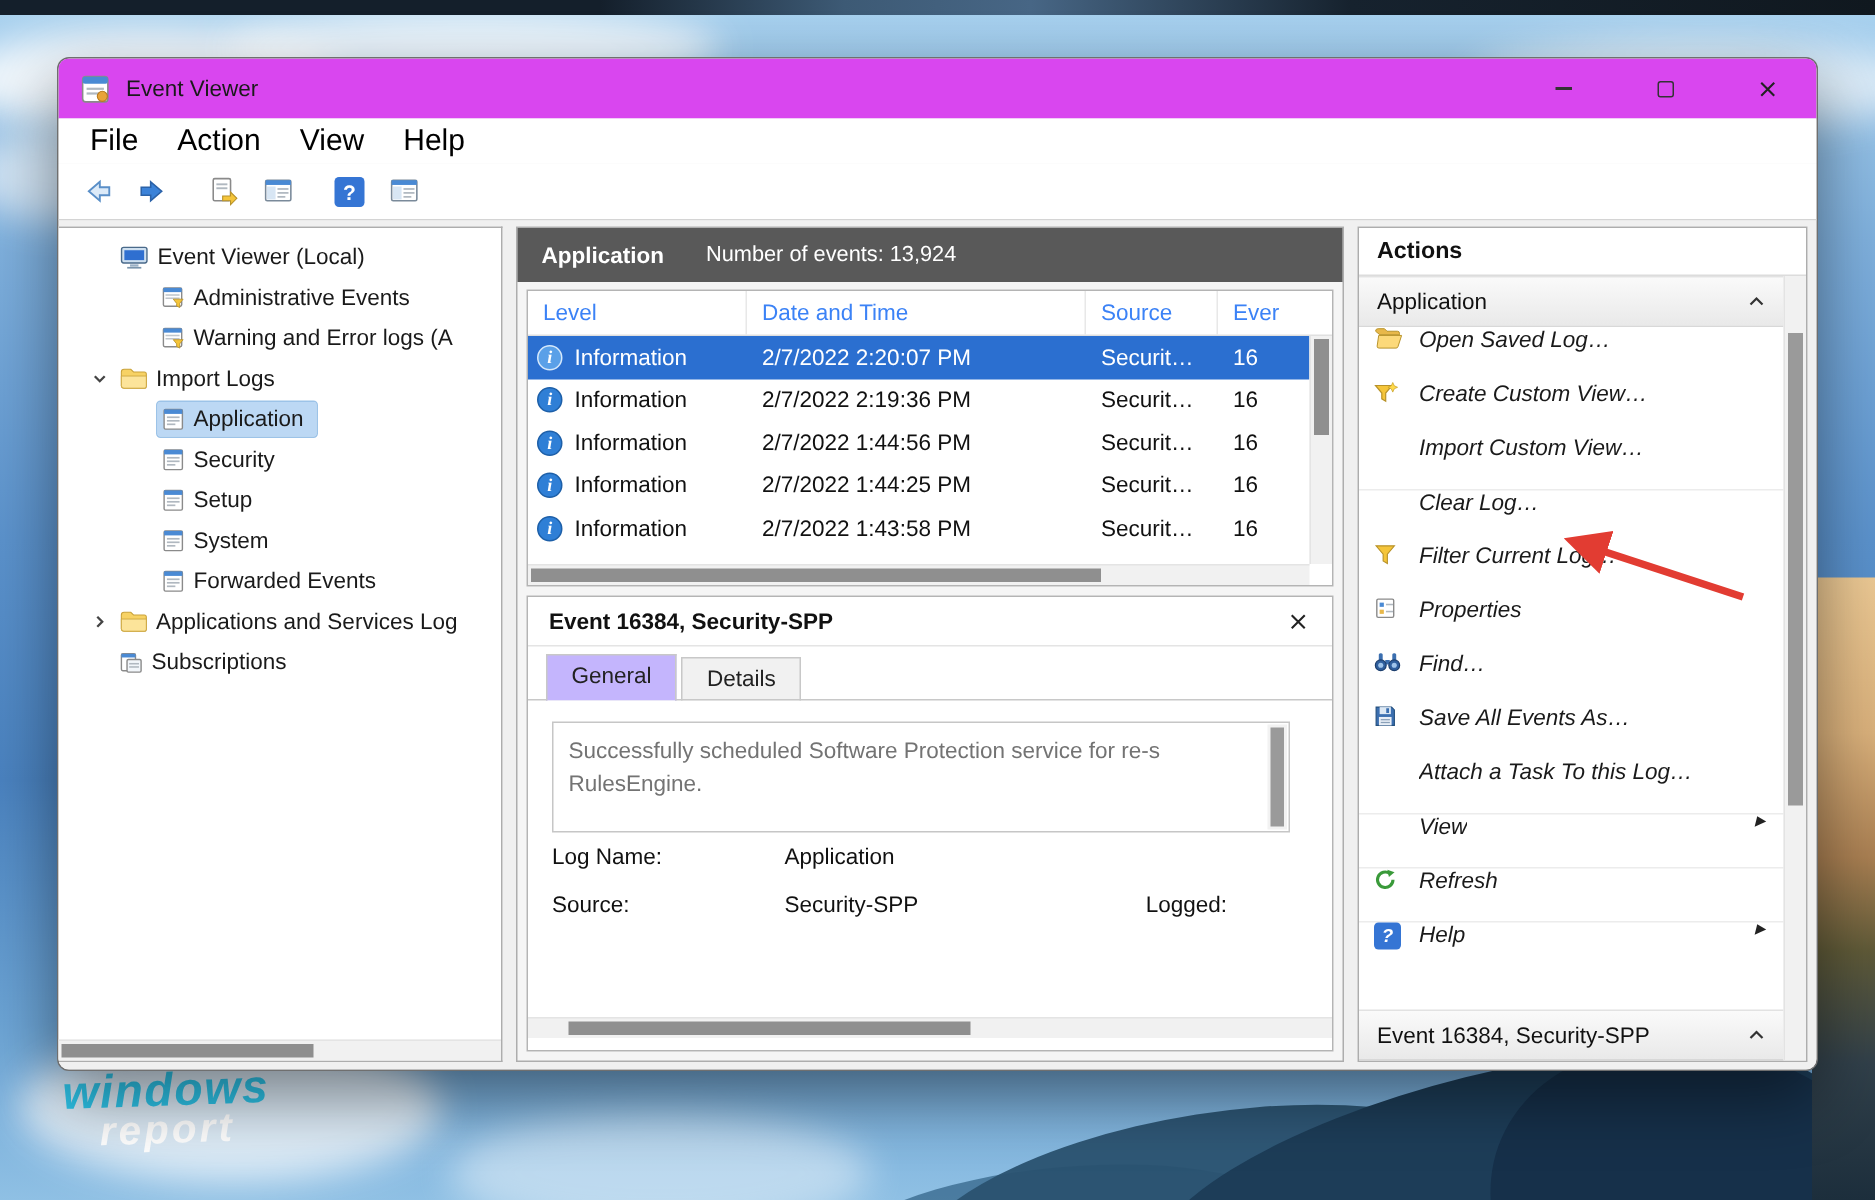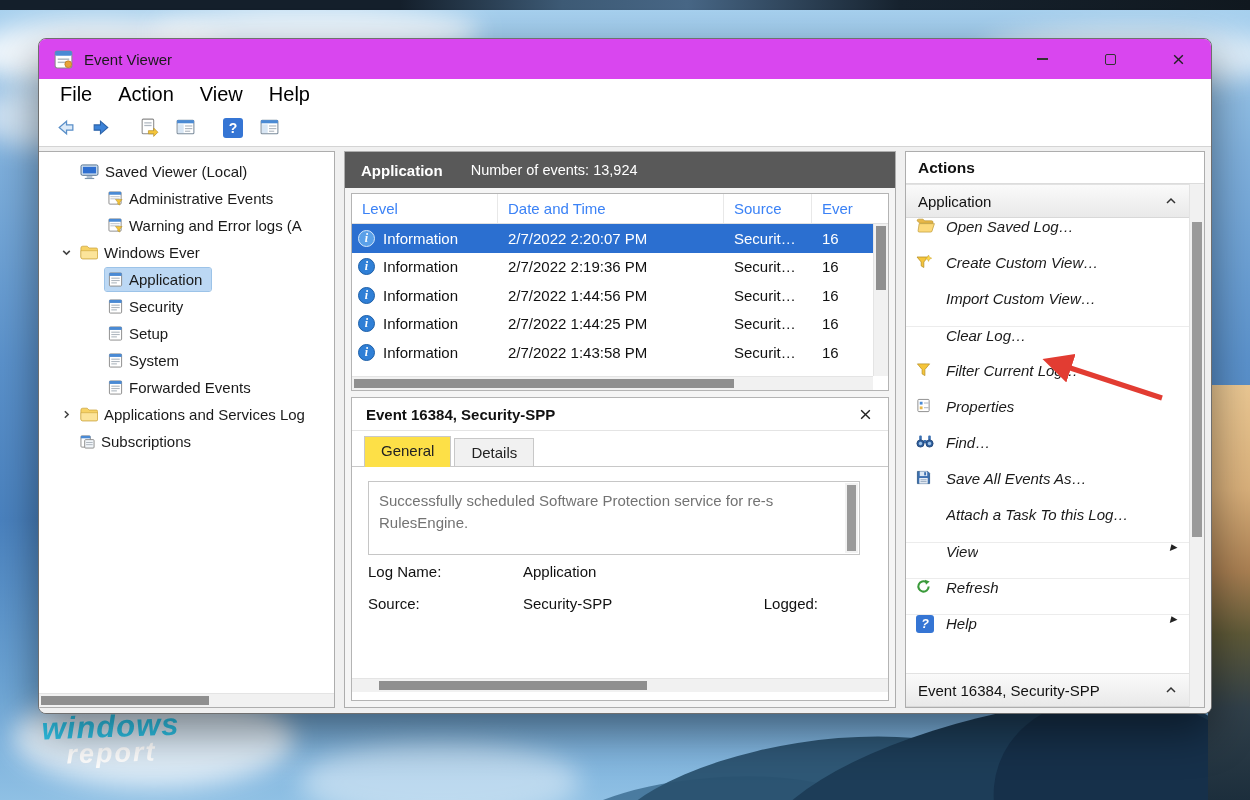--- a/index.html
+++ b/index.html
@@ -94,21 +94,21 @@
   .list-hscroll { margin-right:15px; }
   .list-hscroll .thumb { left:2px; width:73%; }
 
   .event-box { margin:6px; background:#fff; border:1px solid #b4b4b4; flex:1; display:flex; flex-direction:column; min-height:0; padding-bottom:8px; }
   .event-header { height:33px; display:flex; align-items:center; padding:0 12px 0 14px; border-bottom:1px solid #e4e4e4; flex:0 0 auto; }
   .event-title { font-weight:bold; font-size:15px; color:#111; }
   .event-close { margin-left:auto; display:flex; align-items:center; justify-content:center; width:22px; height:22px; }
   .tabs-row { display:flex; align-items:flex-end; padding:6px 0 0 12px; height:36px; flex:0 0 auto; position:relative; }
   .tabs-row::after { content:""; position:absolute; left:0; right:0; bottom:0; height:1px; background:#c8c8c8; }
   .tab { font-size:15px; padding:5px 16px 6px; border:1px solid #c8c8c8; border-bottom:none; background:#f1f1f1; color:#222; margin-right:3px; position:relative; }
-  .tab.active { background:#fde047; z-index:2; padding-bottom:8px; }
+  .tab.active { background:#c4b5fd; z-index:2; padding-bottom:8px; }
   .tab.active::after { content:""; position:absolute; left:0; right:0; bottom:-1px; height:1px; background:#fff; }
   .event-content { flex:1; padding:14px 16px 0 16px; display:flex; flex-direction:column; min-height:0; }
   .desc-box { border:1px solid #c6c6c6; height:74px; padding:8px 24px 8px 10px; margin-right:12px; font-size:15px; color:#737373; line-height:1.45; position:relative; overflow:hidden; flex:0 0 auto; }
   .desc-line { white-space:nowrap; overflow:hidden; }
   .desc-scroll { position:absolute; top:1px; bottom:1px; right:1px; width:13px; background:#f2f2f2; }
   .desc-scroll .thumb { position:absolute; left:2px; right:2px; top:2px; bottom:2px; background:#9a9a9a; }
   .fields { font-size:15px; color:#111; flex:0 0 auto; margin-right:12px; }
   .field-row { display:flex; height:32px; align-items:center; }
   .f-label { width:155px; flex:0 0 auto; }
   .f-extra { margin-left:auto; margin-right:42px; }
@@ -338,21 +338,21 @@
   <div class="content">
 
     <div class="tree-panel">
 
       <div class="tree-row">
         <span class="chev-slot"></span>
         <span class="core">
             <svg class="ic" width="19" height="16">
               <use href="#sym-computer"></use>
             </svg>
-            <span class="tree-label">Saved Viewer (Local)</span>
+            <span class="tree-label">Event Viewer (Local)</span>
           </span>
       </div>
       <div class="tree-row depth2">
         <span class="chev-slot"></span>
         <span class="core">
             <svg class="ic" width="15" height="15">
               <use href="#sym-cview"></use>
             </svg>
             <span class="tree-label">Administrative Events</span>
           </span>
@@ -369,21 +369,21 @@
       <div class="tree-row">
         <span class="chev-slot">
             <svg class="ic" width="11" height="11">
               <use href="#sym-chev-down"></use>
             </svg>
           </span>
         <span class="core">
             <svg class="ic" width="18" height="15">
               <use href="#sym-folder"></use>
             </svg>
-            <span class="tree-label">Windows Ever</span>
+            <span class="tree-label">Import Logs</span>
           </span>
       </div>
       <div class="tree-row depth2">
         <span class="chev-slot"></span>
         <span class="core sel">
             <svg class="ic" width="15" height="15">
               <use href="#sym-log"></use>
             </svg>
             <span class="tree-label">Application</span>
           </span>

